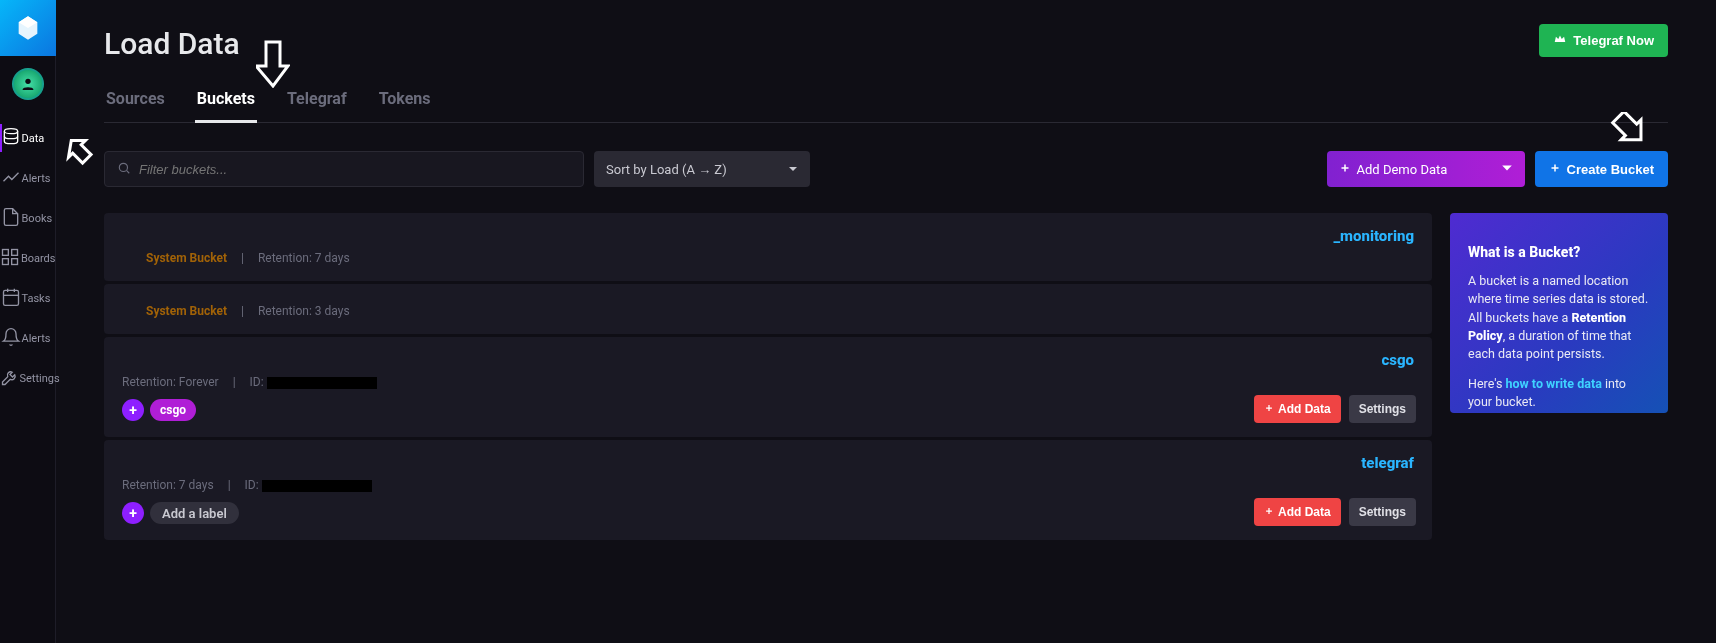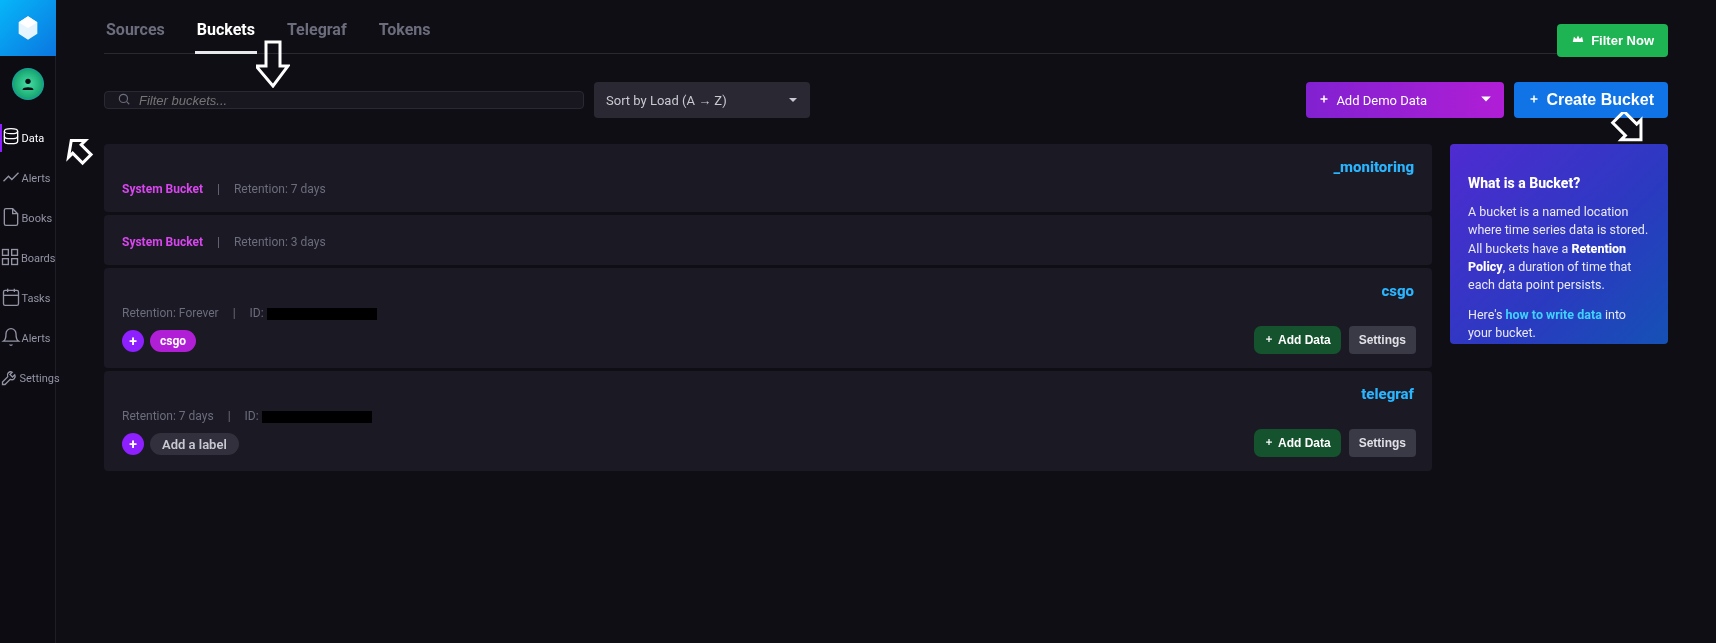--- a/index.html
+++ b/index.html
@@ -68,21 +68,21 @@
   .tabs {
     display:flex; gap:28px; border-bottom:1px solid #2a2933; margin-bottom:28px;
     padding-bottom:0;
   }
   .tab { font-size:16px; font-weight:700; color:#6b6c7c; padding: 4px 2px 14px 2px; cursor:pointer; position:relative;}
   .tab.active { color:#fff; }
   .tab.active::after{content:"";position:absolute;left:0;right:0;bottom:-1px;height:3px;background:#e7e8eb;}
 
   .toolbar { display:flex; gap:10px; align-items:center; margin-bottom:26px;}
   .filter-input {
-    flex:0 0 480px; height:18px; background:#181720; border:1px solid #2a2933;
+    flex:0 0 480px; height:36px; background:#181720; border:1px solid #2a2933;
     border-radius:4px; display:flex; align-items:center; padding:0 12px; gap:8px;
   }
   .filter-input svg{width:14px;height:14px;stroke:#6b6c7c;fill:none;stroke-width:2;}
   .filter-input input{
     flex:1; background:transparent; border:none; outline:none; color:#c9c9d1;
     font-style:italic; font-size:13px;
   }
   .sort-drop {
     height:36px; background:#2a2933; border-radius:4px; width:216px;
     display:flex; align-items:center; justify-content:space-between;
@@ -92,55 +92,55 @@
   .spacer{flex:1;}
   .demo-btn{
     height:36px; background:linear-gradient(90deg,#8121d0,#b01ed6);
     border-radius:4px; width:198px; color:#fff; font-weight:400; font-size:13px;
     display:flex;align-items:center;justify-content:space-between;padding:0 12px;cursor:pointer;
   }
   .demo-btn .left{display:flex;align-items:center;gap:6px;}
   .demo-btn svg{width:12px;height:12px;fill:#fff;}
   .create-btn{
     height:36px;border-radius:4px;background:#1074e7;color:#fff;font-weight:700;
-    font-size:16px;display:flex;align-items:center;gap:6px;padding:0 14px;cursor:pointer;border:none;
+    font-size:13px;display:flex;align-items:center;gap:6px;padding:0 14px;cursor:pointer;border:none;
   }
   .create-btn svg{width:12px;height:12px;fill:#fff;}
 
   .content-row{display:flex;gap:18px;}
   .bucket-list{flex:1;}
   .bucket-card{
     background:#1a1924; border-radius:4px; padding:14px 18px 16px 18px; margin-bottom:2px;
     border-bottom:1px solid #0f0e15;
     position:relative;
   }
   .bucket-card:last-child{border-bottom:none;}
   .bucket-name{color:#2ab5ff;font-weight:800;font-size:15px;cursor:pointer;text-align:right;}
   .bucket-meta{display:flex;align-items:center;gap:14px;margin-top:6px;font-size:12px;color:#6b6c7c;}
-  .system-badge{color:#d946ef;font-weight:700;}
+  .system-badge{color:#a16207;font-weight:700;margin-left:24px;}
   .id-mask{display:inline-block;width:110px;height:12px;background:#000;vertical-align:middle;}
   .tag-row{display:flex;gap:6px;margin-top:10px;align-items:center;}
   .tag-add{
     width:22px;height:22px;border-radius:11px;background:#8e1fff;color:#fff;
     display:flex;align-items:center;justify-content:center;cursor:pointer;font-weight:700;font-size:14px;
   }
   .tag-pill{
     background:#b01ed6;color:#fff;border-radius:11px;height:22px;
     display:flex;align-items:center;padding:0 10px;font-size:12px;font-weight:700;
   }
   .label-pill{
     background:#31303c;color:#c9c9d1;border-radius:11px;height:22px;
     display:flex;align-items:center;padding:0 12px;font-size:13px;font-weight:600;
   }
   .card-actions{position:absolute; right:16px; bottom:14px; display:flex;gap:8px;}
   .btn-sm{
     height:28px;border-radius:4px;font-size:12px;font-weight:700;
     display:flex;align-items:center;gap:4px;padding:0 10px;cursor:pointer;border:none;
   }
-  .btn-purple{background:#14532d;color:#fff;border-radius:7px;}
+  .btn-purple{background:#ef4444;color:#fff;}
   .btn-purple svg{width:10px;height:10px;fill:#fff;}
   .btn-grey{background:#3a3946;color:#e0e0e6;}
 
   .info-panel{
     width:218px; height:200px;
     background:linear-gradient(135deg,#4f2bd1 0%,#2a3ac0 60%,#1551b5 100%);
     border-radius:4px; padding:29px 18px; color:#e9e9f4; font-size:12.5px;line-height:1.45;
   }
   .info-panel h3{font-size:14px;font-weight:800;color:#fff;margin-bottom:10px;}
   .info-panel b{color:#fff;font-weight:800;}
@@ -231,26 +231,27 @@
       <span class="nav-ico">
           <svg viewBox="0 0 24 24">
             <path d="M14.7 6.3a4 4 0 0 0-5.4 5.4L3 18v3h3l6.3-6.3a4 4 0 0 0 5.4-5.4L15 12l-3-3z"></path>
           </svg>
         </span>
       <span class="nav-label">Settings</span>
     </div>
   </div>
 
   <div class="main">
+    <h1 class="page-title">Load Data</h1>
 
     <button class="upgrade-btn">
       <span><svg viewBox="0 0 24 24">
             <path d="M3 17h18l-2-9-4 4-3-6-3 6-4-4z"></path>
           </svg></span>
-      <span>Filter Now</span>
+      <span>Telegraf Now</span>
     </button>
 
     <div class="tabs">
       <div class="tab">Sources</div>
       <div class="tab active">Buckets</div>
       <div class="tab">Telegraf</div>
       <div class="tab">Tokens</div>
     </div>
 
     <div class="toolbar">

